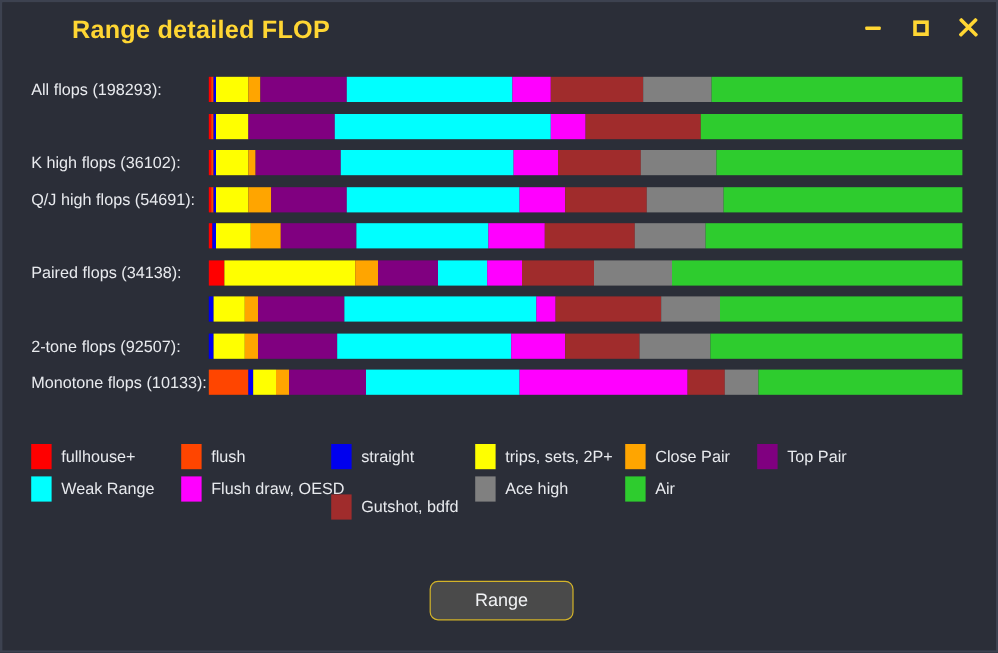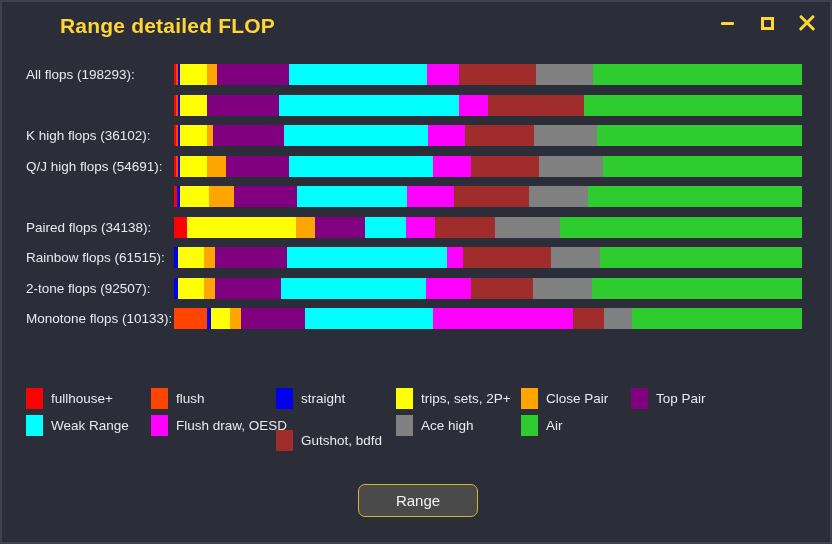--- a/index.html
+++ b/index.html
@@ -68,21 +68,20 @@
     width:628px;height:21px;
     display:flex;
     background:#2b2e38;
   }
   .seg{height:100%;}
 
   
   #legend{
     position:absolute;left:24px;top:368px;
     width:760px;
-    margin-top:18px;
   }
   .legrow{display:flex;height:27px;align-items:center;}
   .legitem{display:flex;align-items:center;}
   .swatch{
     width:17px;height:21px;flex:0 0 auto;
   }
   .legtext{
     margin-left:8px;color:#e8eaee;font-size:13.5px;white-space:nowrap;
   }
 
@@ -203,21 +202,20 @@
           <div class="seg" style="width: 3%; background: rgb(255, 165, 0);"></div>
           <div class="seg" style="width: 8%; background: rgb(128, 0, 128);"></div>
           <div class="seg" style="width: 6.5%; background: rgb(0, 255, 255);"></div>
           <div class="seg" style="width: 4.6%; background: rgb(255, 0, 255);"></div>
           <div class="seg" style="width: 9.7%; background: rgb(160, 44, 44);"></div>
           <div class="seg" style="width: 10.3%; background: rgb(128, 128, 128);"></div>
           <div class="seg" style="width: 38.5%; background: rgb(46, 204, 46);"></div>
         </div>
       </div>
       <div class="row">
-        <div class="rowlabel">Rainbow flops (61515):</div>
         <div class="bar">
           <div class="seg" style="width: 0.6%; background: rgb(0, 0, 238);"></div>
           <div class="seg" style="width: 4.2%; background: rgb(255, 255, 0);"></div>
           <div class="seg" style="width: 1.8%; background: rgb(255, 165, 0);"></div>
           <div class="seg" style="width: 11.4%; background: rgb(128, 0, 128);"></div>
           <div class="seg" style="width: 25.4%; background: rgb(0, 255, 255);"></div>
           <div class="seg" style="width: 2.7%; background: rgb(255, 0, 255);"></div>
           <div class="seg" style="width: 14%; background: rgb(160, 44, 44);"></div>
           <div class="seg" style="width: 7.8%; background: rgb(128, 128, 128);"></div>
           <div class="seg" style="width: 32.1%; background: rgb(46, 204, 46);"></div>

